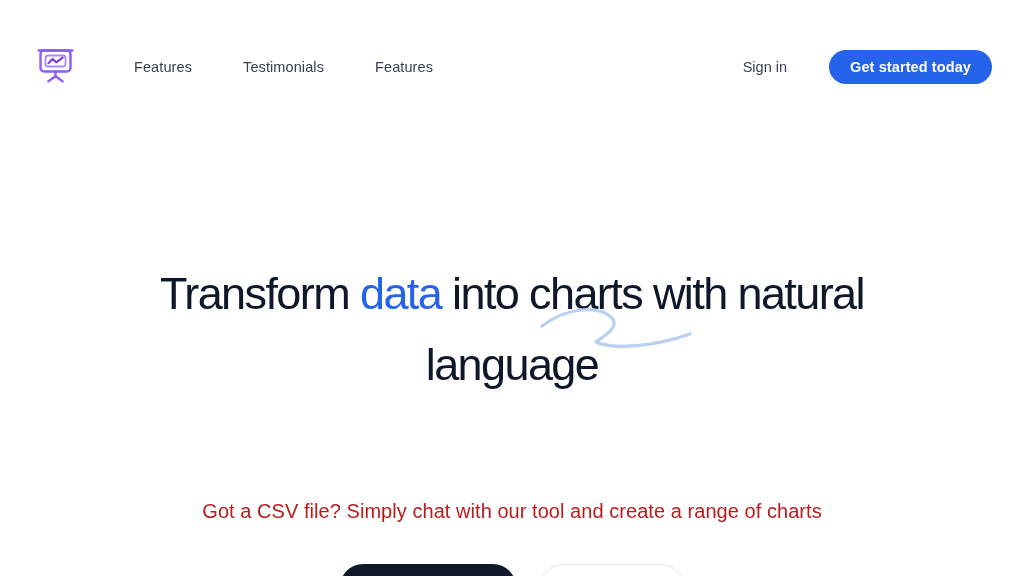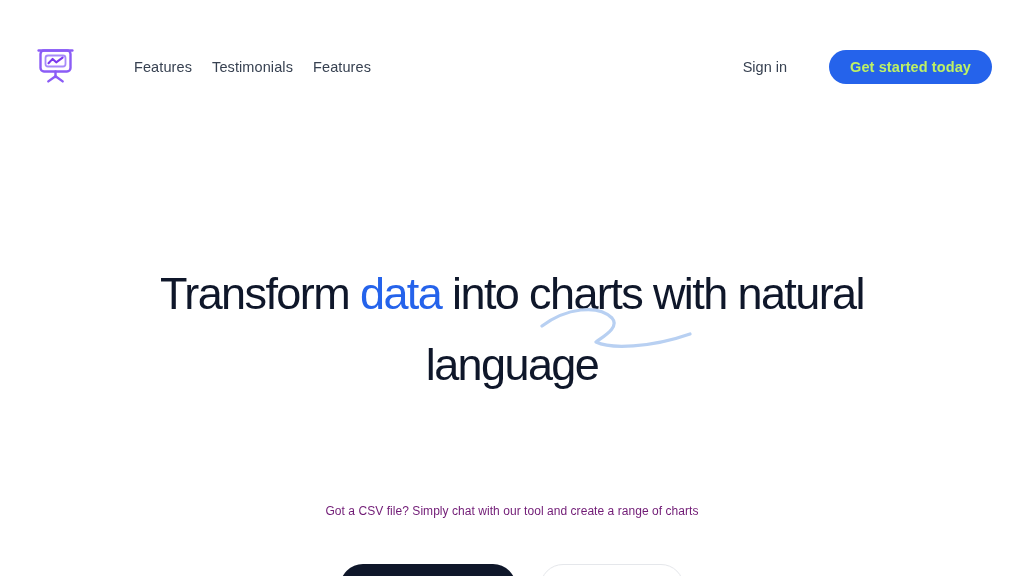--- a/index.html
+++ b/index.html
@@ -23,39 +23,39 @@
   }
   .logo {
     position:absolute; left:36px; top:0;
     width:39px; height:40px;
     display:flex; align-items:center; justify-content:center;
   }
   .logo svg { display:block; }
 
   .nav-links {
     position:absolute; left:134px; top:11px;
-    display:flex; align-items:center; gap:20px;
+    display:flex; align-items:center; gap:51px;
   }
   .nav-link {
     font-size:14.5px; color:#374151; letter-spacing:.1px;
     text-decoration:none; white-space:nowrap; line-height:20px;
     cursor:pointer;
   }
   .nav-right {
     position:absolute; right:32px; top:4px;
     display:flex; align-items:center; gap:42px;
   }
   .signin {
     font-size:14.5px; color:#374151; text-decoration:none;
     line-height:20px; white-space:nowrap; cursor:pointer;
   }
   .cta-pill {
     display:inline-flex; align-items:center; justify-content:center;
     height:34px; padding:8px 21px;
-    background:#2563eb; color:#bef264;
+    background:#2563eb; color:#ffffff;
     font-size:14.5px; font-weight:bold; letter-spacing:.1px;
     border:none; border-radius:999px; cursor:pointer;
     white-space:nowrap; font-family:"Liberation Sans", sans-serif;
   }
 
   
   .hero {
     position:absolute; top:130px; left:0; width:1024px; height:446px;
     text-align:center;
   }
@@ -66,21 +66,21 @@
     color:#0f172a; letter-spacing:-1.6px;
   }
   .hl-accent { color:#2563eb; position:relative; }
   .swoosh {
     position:absolute; left:538px; top:176px;
     width:170px; height:45px; pointer-events:none;
   }
   .subtitle {
     position:absolute; top:368px; left:50%; transform:translateX(-50%);
     width:760px;
-    font-size:12px; line-height:26px; color:#701a75; letter-spacing:.05px;
+    font-size:20px; line-height:26px; color:#b91c1c; letter-spacing:.05px;
   }
 
   
   .hero-actions {
     position:absolute; top:434px; left:0; width:1024px;
     display:flex; justify-content:center; align-items:flex-start; gap:24px;
   }
   .btn {
     display:inline-flex; align-items:center; justify-content:center;
     height:46px; border-radius:999px;

